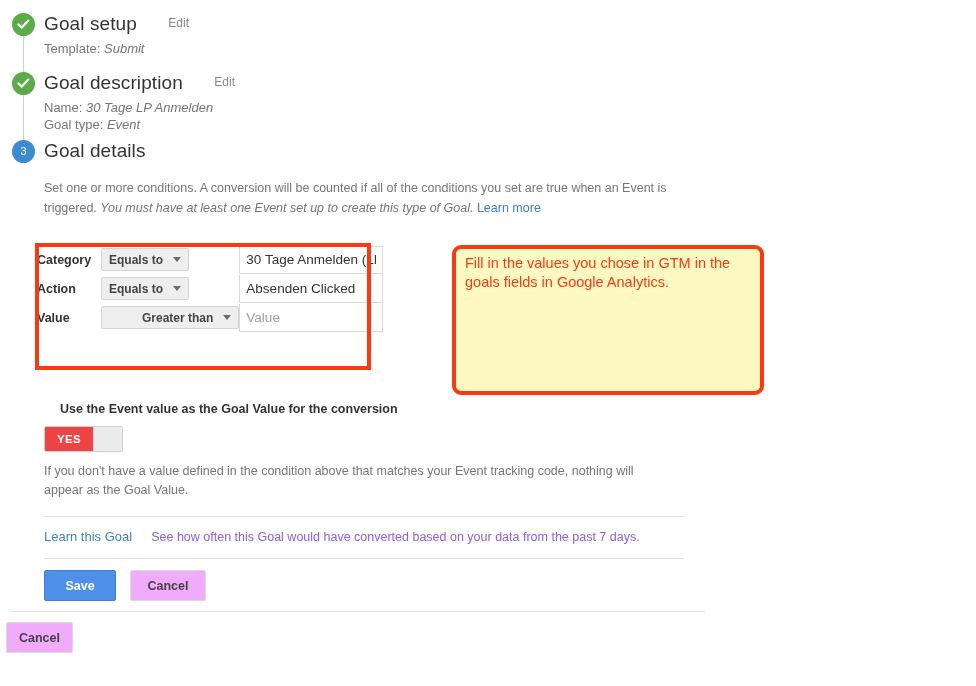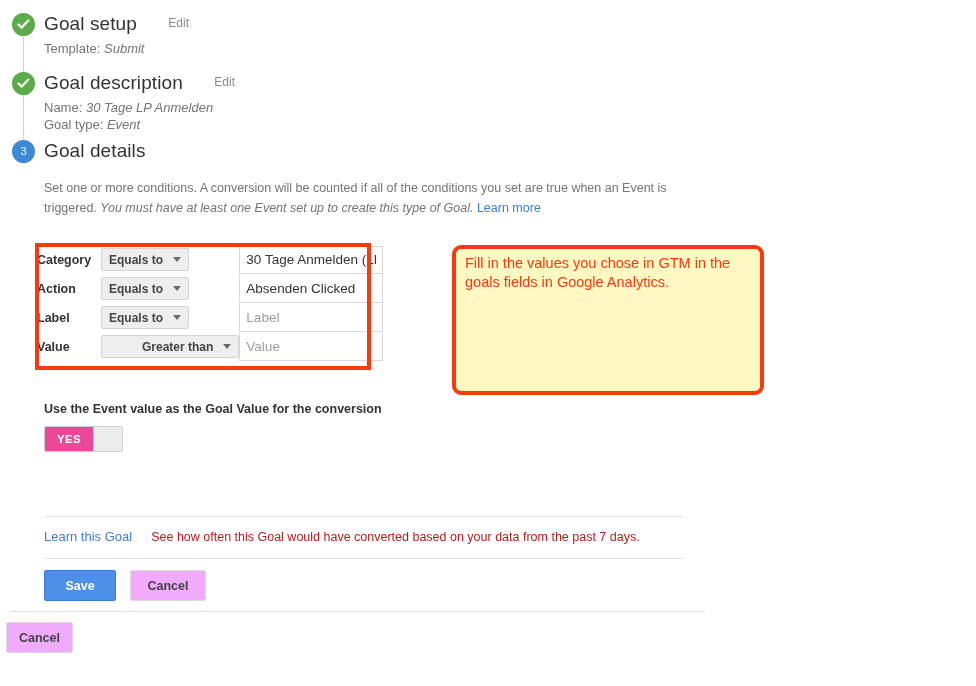--- a/index.html
+++ b/index.html
@@ -209,35 +209,35 @@
   .evalue {
     position: absolute;
     left: 44px;
     top: 402px;
     width: 640px;
   }
   .evalue-title {
     font-size: 12.5px;
     font-weight: bold;
     color: #333333;
-    margin: 0 0 10px 0;
+    margin: 0 0 10px 16px;
   }
   .toggle {
     display: inline-flex;
     width: 79px;
     height: 26px;
     border-radius: 2px;
     overflow: hidden;
     border: 1px solid #cfcfcf;
     box-sizing: border-box;
     cursor: pointer;
   }
   .toggle-on {
     flex: 1;
-    background: #ec4899;
+    background: #ef4444;
     color: #ffffff;
     font-size: 11.5px;
     font-weight: bold;
     display: flex;
     align-items: center;
     justify-content: center;
     letter-spacing: .3px;
   }
   .toggle-knob {
     width: 28px;
@@ -269,21 +269,21 @@
     display: flex;
     align-items: baseline;
   }
   .verify-link {
     font-size: 13px;
     color: #3c7fcc;
     cursor: pointer;
   }
   .verify-note {
     font-size: 12.5px;
-    color: #b91c1c;
+    color: #8b5cf6;
     margin-left: 19px;
   }
 
   
   .btn {
     display: inline-flex;
     align-items: center;
     justify-content: center;
     height: 31px;
     border-radius: 2px;
@@ -398,32 +398,20 @@
           <div class="select-box">
             <span>Equals to</span>
             <span class="caret"></span>
           </div>
         </td>
         <td class="cond-val">
           <input class="text-input stacked" type="text" value="Absenden Clicked" style="">
         </td>
       </tr>
       <tr>
-        <td class="cond-name">Label</td>
-        <td class="cond-op">
-          <div class="select-box">
-            <span>Equals to</span>
-            <span class="caret"></span>
-          </div>
-        </td>
-        <td class="cond-val">
-          <input class="text-input stacked" type="text" placeholder="Label" style="">
-        </td>
-      </tr>
-      <tr>
         <td class="cond-name">Value</td>
         <td class="cond-op">
           <div class="select-box wide">
             <span>Greater than</span>
             <span class="caret"></span>
           </div>
         </td>
         <td class="cond-val">
           <input class="text-input stacked" type="text" placeholder="Value" style="">
         </td>
@@ -440,20 +428,21 @@
     <span>the goals fields in Google Analytics.</span>
   </div>
 </div>
 
 <div class="evalue">
   <p class="evalue-title">Use the Event value as the Goal Value for the conversion</p>
   <div class="toggle">
     <div class="toggle-on">YES</div>
     <div class="toggle-knob"></div>
   </div>
+  <p class="evalue-help">If you don't have a value defined in the condition above that matches your Event tracking code, nothing will appear as the Goal Value.</p>
 </div>
 
 <div id="rule-verify-top" class="rule"></div>
 <div class="verify-row">
   <span class="verify-link">Learn this Goal</span>
   <span class="verify-note">See how often this Goal would have converted based on your data from the past 7 days.</span>
 </div>
 <div id="rule-verify-bot" class="rule"></div>
 
 <div id="action-row">

